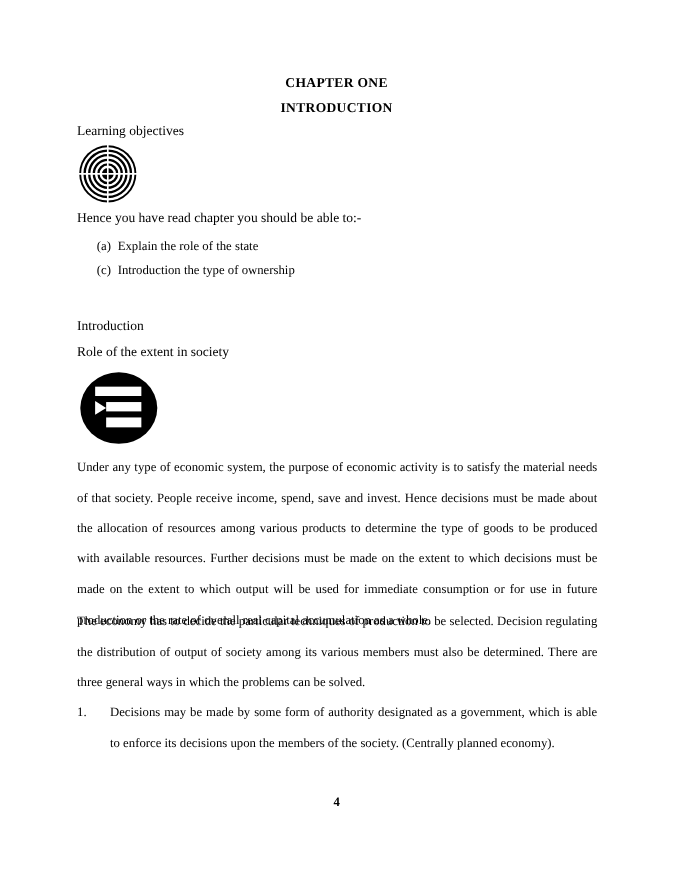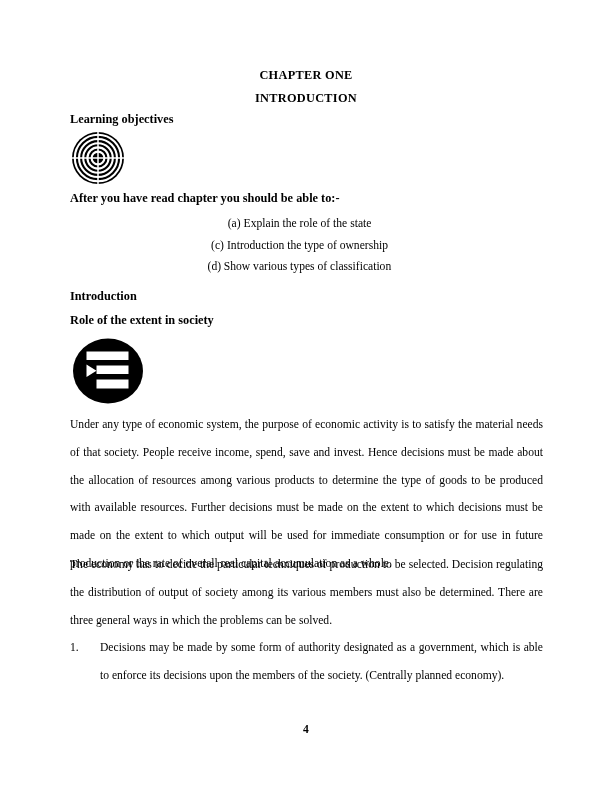--- a/index.html
+++ b/index.html
@@ -34,21 +34,21 @@
     font-size: 12.3px;
     letter-spacing: 0.3px;
   }
   #chapter-one { top: 68px; }
   #chapter-title { top: 91px; }
 
   
   .section-heading {
     position: absolute;
     left: 70px;
-    font-weight: bold;
+    font-weight: normal;
     font-size: 12.3px;
   }
   #learning-objectives-heading { top: 112px; }
   #after-read-heading { top: 191px; }
   #introduction-heading { top: 289px; }
   #role-state-heading { top: 313px; }
 
   
   #target-icon {
     position: absolute;
@@ -57,21 +57,20 @@
     width: 54px;
     height: 54px;
   }
 
   
   #objectives-list {
     position: absolute;
     left: 88px;
     top: 213px;
     width: 420px;
-    text-align: center;
   }
   #objectives-list .objective-item {
     font-size: 11.6px;
     line-height: 21.5px;
     white-space: nowrap;
   }
   .objective-marker {
     display: inline-block;
     width: 19px;
   }
@@ -146,31 +145,28 @@
       <circle cx="27" cy="27" r="19.0" fill="none" stroke="#ffffff" stroke-width="2.1"></circle>
       <circle cx="27" cy="27" r="14.8" fill="none" stroke="#ffffff" stroke-width="2.1"></circle>
       <circle cx="27" cy="27" r="10.6" fill="none" stroke="#ffffff" stroke-width="2.1"></circle>
       <circle cx="27" cy="27" r="6.4" fill="none" stroke="#ffffff" stroke-width="2.1"></circle>
       <circle cx="27" cy="27" r="3.4" fill="#000000"></circle>
       <line x1="27" y1="0" x2="27" y2="54" stroke="#ffffff" stroke-width="1.5"></line>
       <line x1="0" y1="27" x2="54" y2="27" stroke="#ffffff" stroke-width="1.5"></line>
     </svg>
   </div>
 
-  <div class="section-heading" id="after-read-heading">After you have read chapter you should be able to:-</div>
+  <div class="section-heading" id="after-read-heading">Hence you have read chapter you should be able to:-</div>
 
   <div id="objectives-list">
     <div class="objective-item">
       <span class="objective-marker">(a)</span><span>Explain the role of the state</span>
     </div>
     <div class="objective-item">
       <span class="objective-marker">(c)</span><span>Introduction the type of ownership</span>
-    </div>
-    <div class="objective-item">
-      <span class="objective-marker">(d)</span><span>Show various types of classification</span>
     </div>
   </div>
 
   <div class="section-heading" id="introduction-heading">Introduction</div>
 
   <div class="section-heading" id="role-state-heading">Role of the extent in society</div>
 
   <div id="book-icon">
     <svg width="72" height="66" viewBox="0 0 72 66" aria-hidden="true">
       <ellipse cx="36" cy="33" rx="35" ry="32.5" fill="#000000"></ellipse>

